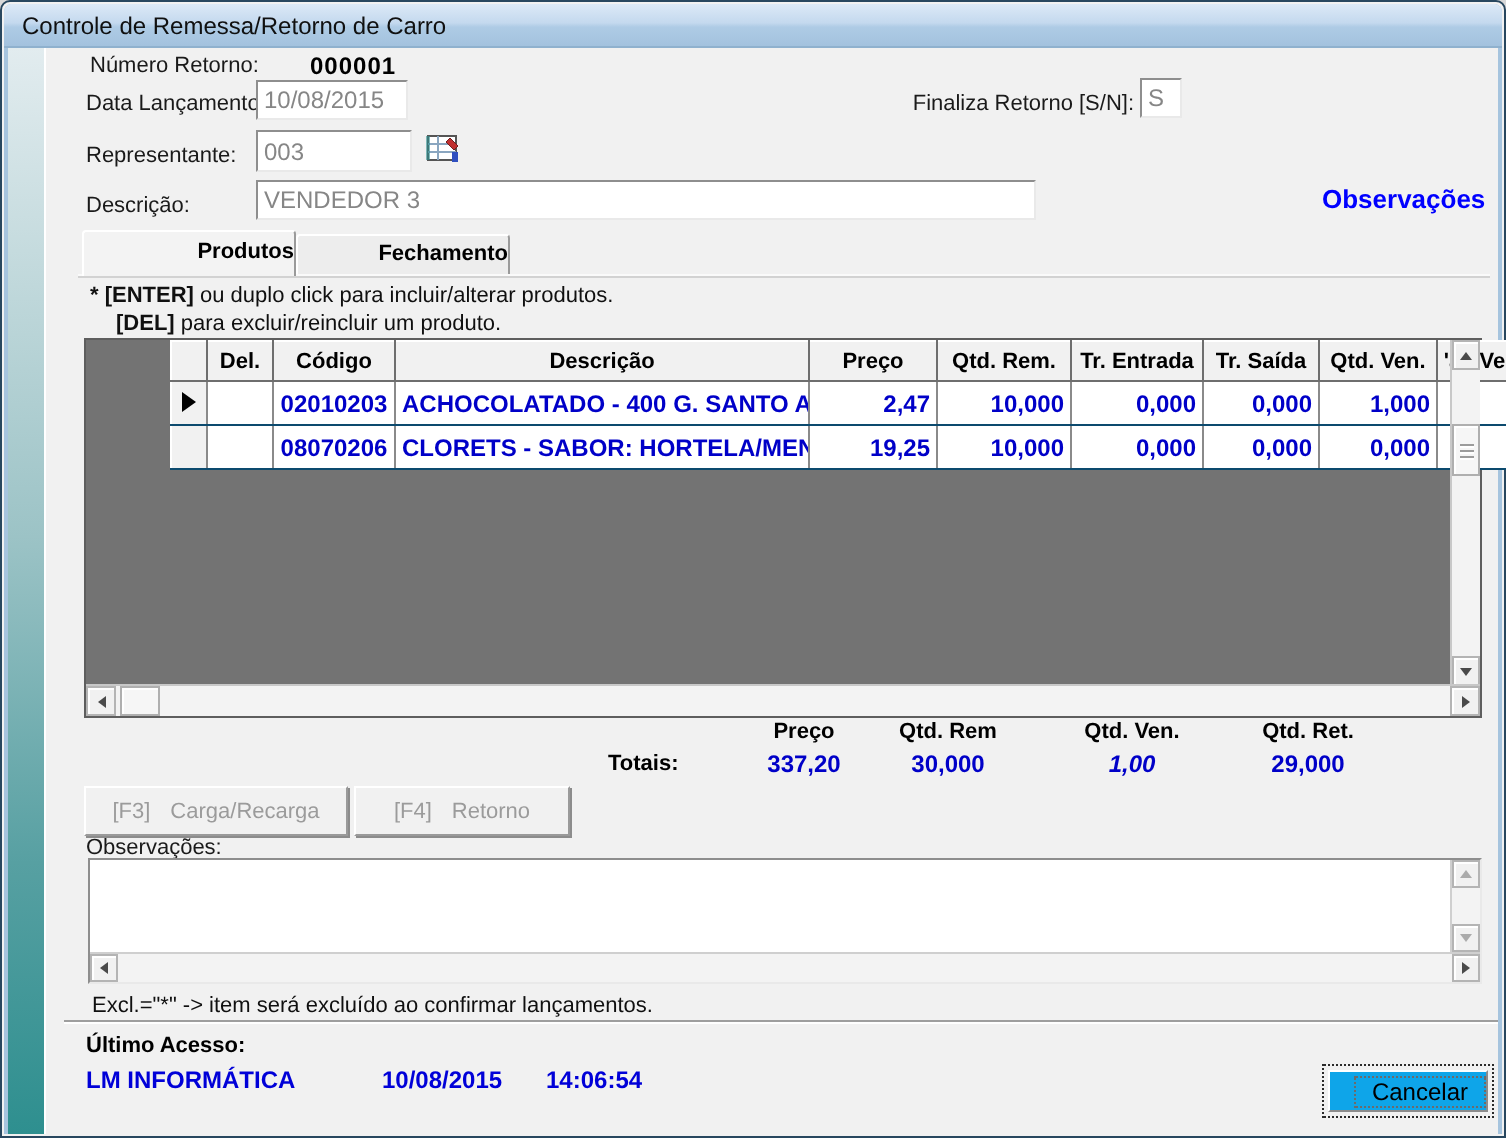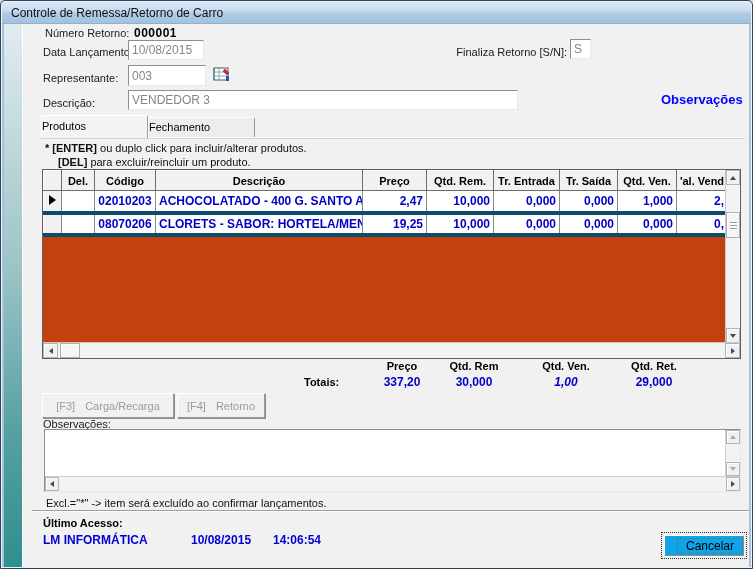--- a/index.html
+++ b/index.html
@@ -17,53 +17,53 @@
   .titlebar span { font-size:12px; color:#101010; }
 
   .content { position:absolute; left:3px; top:23px; right:3px; bottom:1px; background:#F1F1F1; }
 
   .teal-strip { position:absolute; left:0; top:0; width:19px; bottom:0;
                 background:linear-gradient(180deg,#E2ECEF 0%,#9CC3C6 45%,#57A0A2 75%,#2E8F8F 100%);
                 border-right:1px solid #FFFFFF; }
 
   
   .lbl  { position:absolute; font-size:11px; color:#1A1A1A; white-space:nowrap; }
-  .val-bold { position:absolute; font-size:12px; font-weight:bold; color:#000; letter-spacing:.5px; }
+  .val-bold { position:absolute; font-size:12px; font-weight:bold; color:#000; letter-spacing:.5px;margin-left:21px; }
   .tbox { position:absolute; background:#FFFFFF; border:1px solid #8E8E8E;
           border-bottom-color:#E9E9E9; border-right-color:#E9E9E9;
           font-family:"Liberation Sans",sans-serif; font-size:12px; color:#868686;
           padding:1px 3px; outline:none; }
   .blue-link { position:absolute; color:#0000FF; font-weight:bold; font-size:13px; }
 
   .lookup-btn { position:absolute; width:21px; height:19px; border:none; background:transparent; padding:0; cursor:pointer; }
 
   
-  .tab { position:absolute; height:22px; width:107px; text-align:left;
+  .tab { position:absolute; height:22px; width:107px; text-align:right;
          background:#F1F1F1; border:1px solid #9A9A9A; border-bottom:none;
          border-top-color:#FFFFFF; border-left-color:#FFFFFF;
-         border-radius:2px 2px 0 0; font-size:11px; line-height:20px; cursor:pointer; }
+         border-radius:2px 2px 0 0; font-size:11px; line-height:20px; cursor:pointer;font-weight:bold; }
   .tab.active { z-index:3; background:#F3F3F3; height:23px; }
   .tab.inactive { top:115px; height:21px; line-height:19px; background:#EDEDED; }
   .tab-label::first-letter { text-decoration:underline; }
   .tab-baseline { position:absolute; left:38px; top:135px; width:706px; height:2px;
                   background:#FAFAFA; border-bottom:1px solid #D2D2D2; z-index:1; }
 
   .instr { position:absolute; font-size:11px; color:#101010; white-space:nowrap; }
   .instr b { font-weight:bold; }
 
   
   .grid-wrap { position:absolute; left:38px; top:167px; width:699px; height:190px;
-               background:#c2410c; border:1px solid #5E5E5E; }
+               background:#737373; border:1px solid #5E5E5E;padding-left:42px; }
   table.grid { border-collapse:collapse; table-layout:fixed; width:684px; }
   table.grid th { height:20px; background:#F1F1F1; font-size:11px; font-weight:bold; color:#000;
                   border-right:1px solid #6E6E6E; border-bottom:1px solid #6E6E6E;
                   border-top:1px solid #FFF; border-left:1px solid #FFF;
                   overflow:hidden; white-space:nowrap; text-align:center; padding:0 1px; }
   table.grid td { height:22px; font-size:12px; font-weight:bold; color:#0000C8;
-                  border-right:1px solid #8A8A8A; border-bottom:4px solid #0c4a6e;
+                  border-right:1px solid #8A8A8A; border-bottom:1px solid #0c4a6e;
                   overflow:hidden; white-space:nowrap; padding:0 3px; background:#FFF; }
   table.grid td.ind { background:#F1F1F1; border-top:1px solid #FFF; border-left:1px solid #FFF;
                       padding:0; text-align:center; color:#000; font-size:10px; }
   table.grid td.num { text-align:right; }
   table.grid td.code { text-align:center; padding:0 1px; }
   table.grid td.desc { text-align:left; }
 
   
   .sb-v { position:absolute; right:0; top:0; width:15px; height:173px; background:#F3F3F3; border-left:1px solid #C8C8C8; }
   .sb-h { position:absolute; left:0; bottom:0; height:16px; width:697px; background:#F3F3F3; border-top:1px solid #C8C8C8; }
@@ -259,21 +259,21 @@
     <span class="tot-lbl" style="left:300px; top:352px;">Totais:</span>
     <span class="tot-v" style="left:356px; top:351px;">337,20</span>
     <span class="tot-v" style="left:428px; top:351px;">30,000</span>
     <span class="tot-v" style="left:520px; top:351px;font-style:italic;">1,00</span>
     <span class="tot-v" style="left:608px; top:351px;">29,000</span>
 
     <div class="btn-gray" style="left:38px; top:369px; width:132px;">
       <span>[F3]</span>
         <span>Carga/Recarga</span>
     </div>
-    <div class="btn-gray" style="left:173px; top:369px; width:88px;">
+    <div class="btn-gray" style="left:173px; top:369px; width:108px;">
       <span>[F4]</span>
         <span>Retorno</span>
     </div>
 
     <span class="lbl" style="left:39px; top:394px;">Observações:</span>
     <div class="obs-box" style="top:405px;">
       <textarea style=""></textarea>
       <div class="obs-sbv dim">
         <div class="sb-btn" style="left:0; top:0; width:14px; height:14px;">
             <div class="arr-up"></div>

